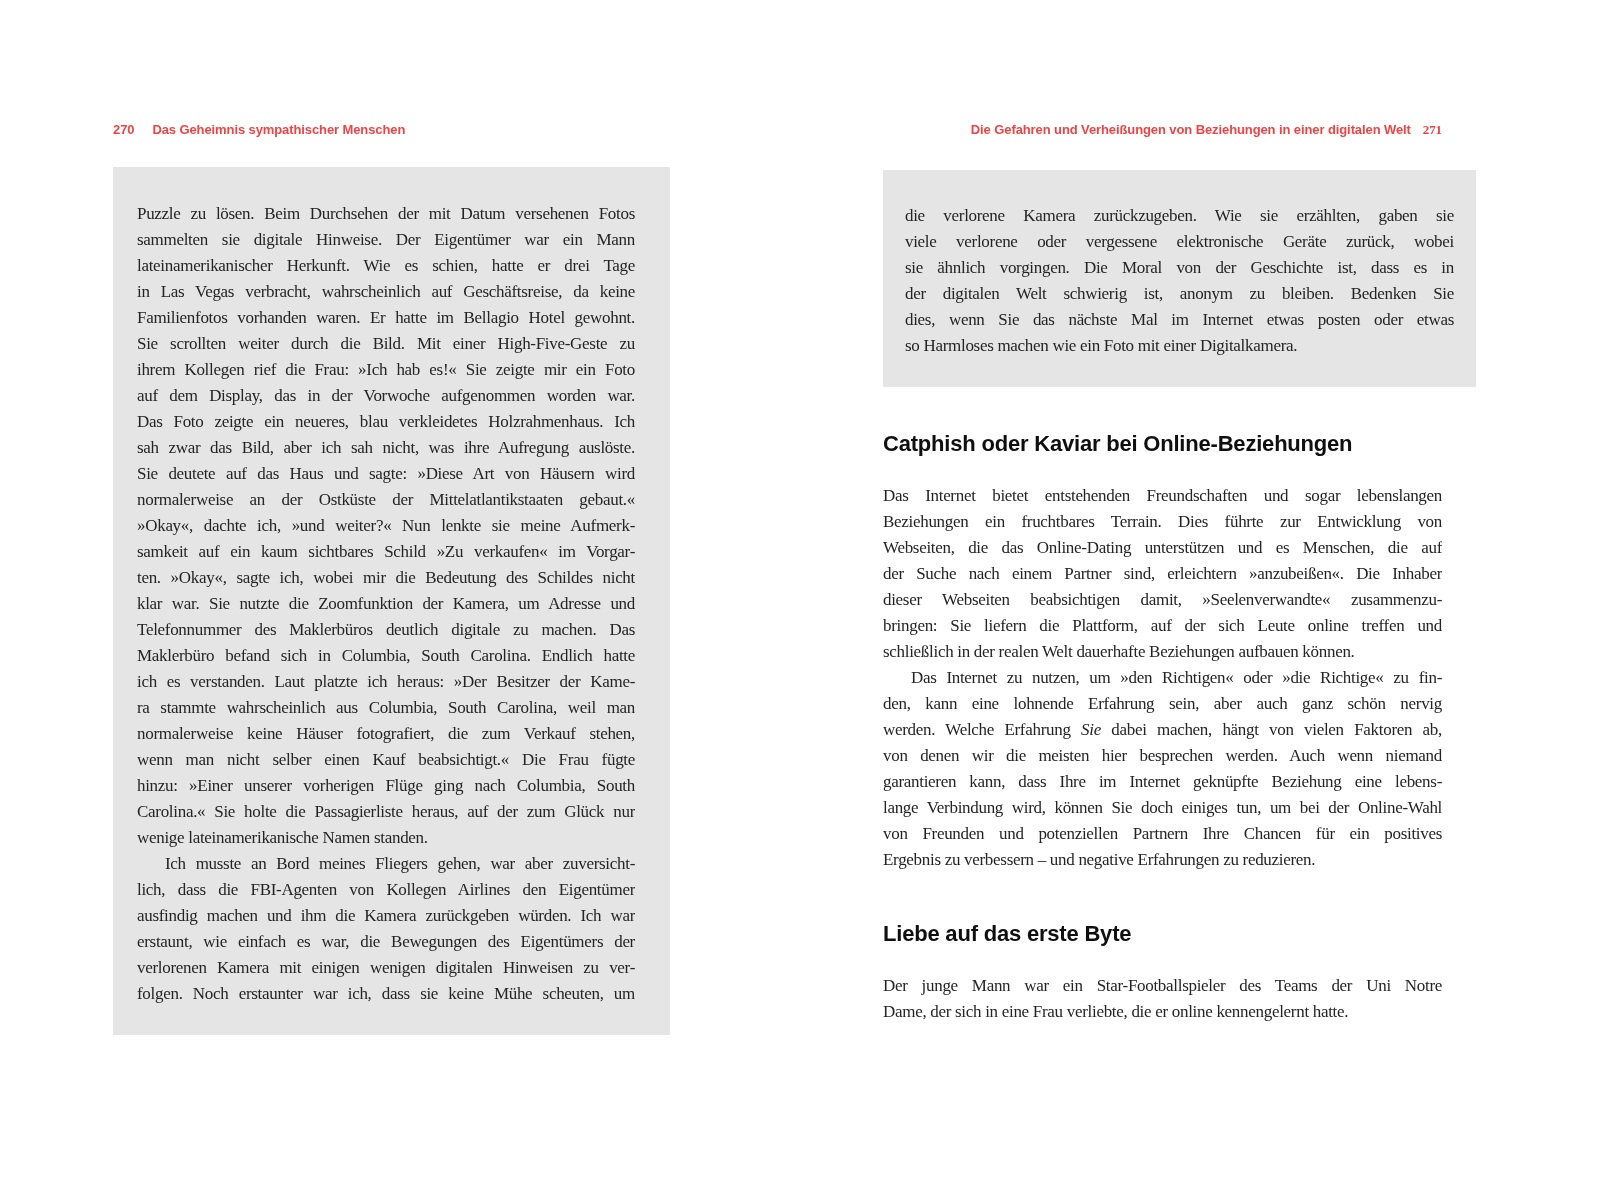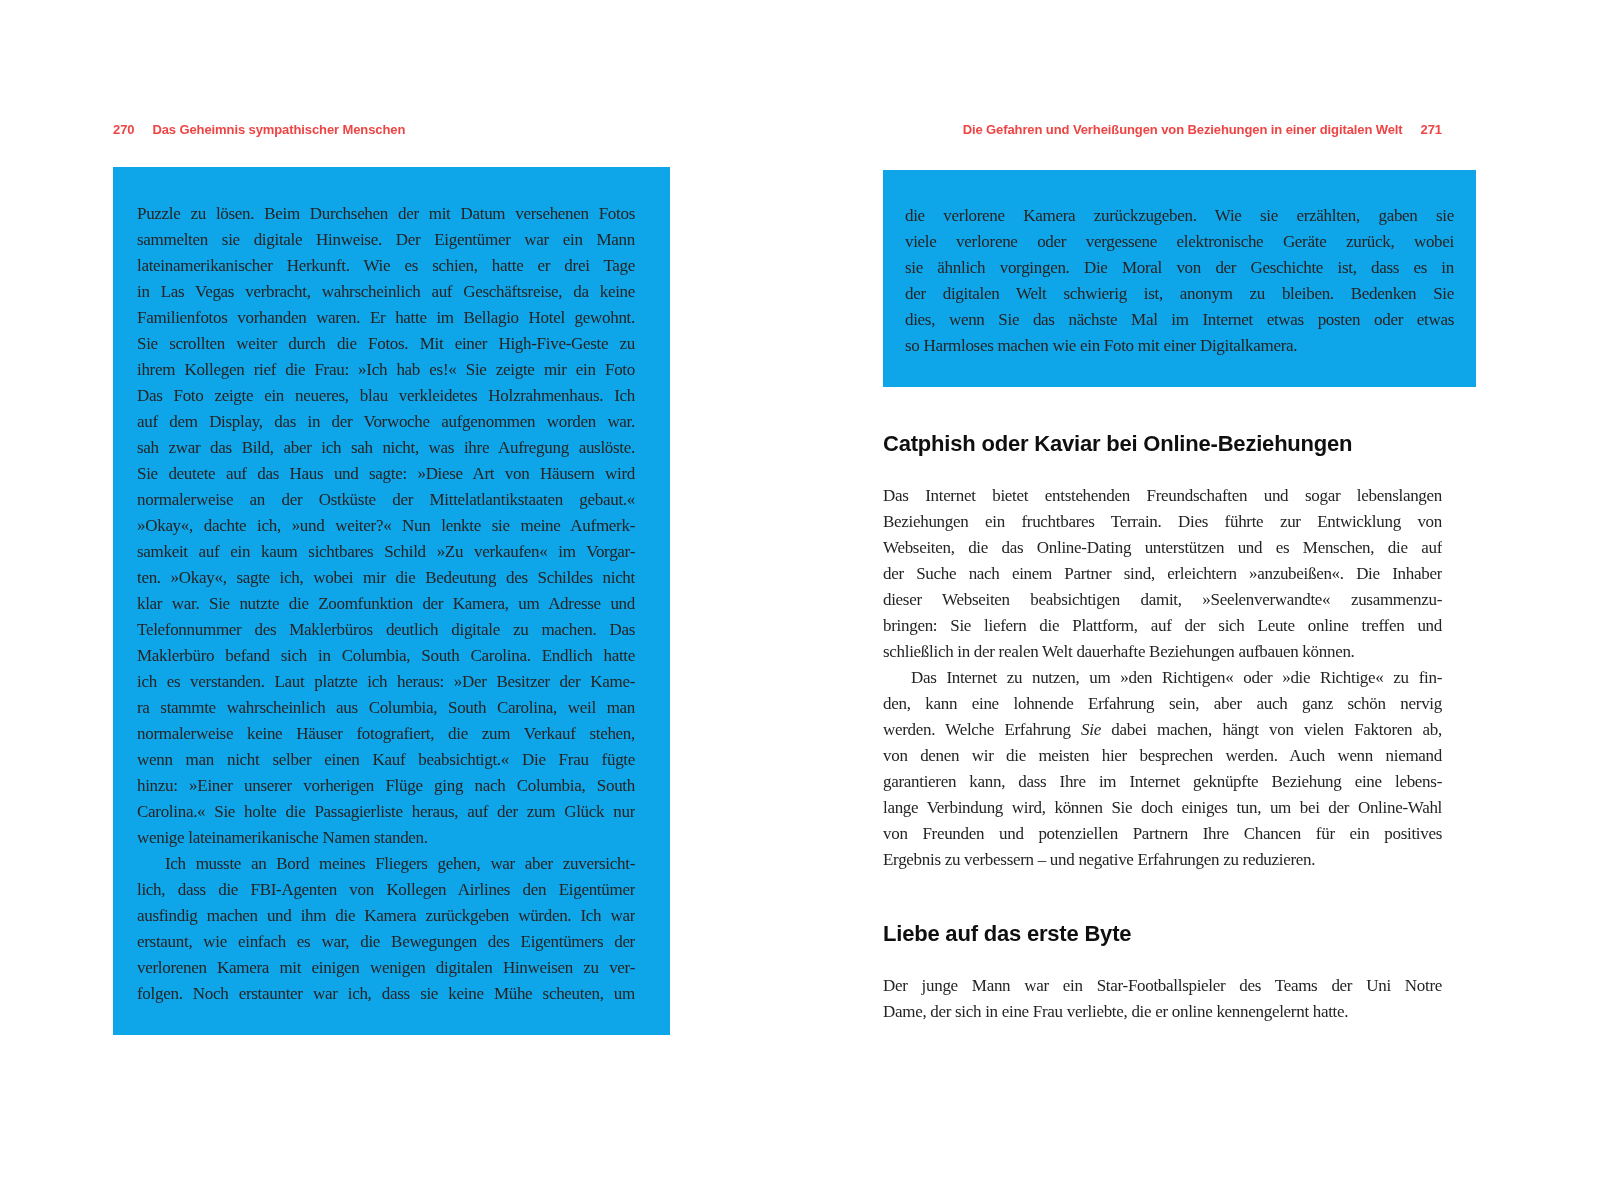--- a/index.html
+++ b/index.html
@@ -22,24 +22,24 @@
     font-size: 13px;
     line-height: 18px;
     color: #ef4444;
     letter-spacing: -0.1px;
     white-space: nowrap;
   }
   .runhead-left { left: 113px; }
   .runhead-right { right: 158px; text-align: right; }
   .runhead .pagenum { display: inline-block; }
   .runhead-left .pagenum  { margin-right: 18px; }
-  .runhead-right .pagenum { margin-left: 18px; }
+  .runhead-right .pagenum { margin-left: 12px; font-family: Liberation Serif, serif; }
 
   
-  .gray-block { position: absolute; background: #0ea5e9; box-sizing: border-box; }
+  .gray-block { position: absolute; background: #e5e5e5; box-sizing: border-box; }
   #left-excerpt-block  { left: 113px; top: 167px; width: 557px; height: 868px; padding: 34px 35px 0 24px; }
   #right-excerpt-block { left: 883px; top: 170px; width: 593px; height: 217px; padding: 33px 22px 0 22px; }
 
   
   .line {
     height: 26px;
     line-height: 26px;
     font-size: 17px;
     letter-spacing: -0.3px;
     text-align: justify;
@@ -85,24 +85,24 @@
     <span>Die Gefahren und Verheißungen von Beziehungen in einer digitalen Welt</span><span class="pagenum">271</span>
   </div>
 
   <div id="left-excerpt-block" class="gray-block">
     <div>
         <div class="line">Puzzle zu lösen. Beim Durchsehen der mit Datum versehenen Fotos</div>
         <div class="line">sammelten sie digitale Hinweise. Der Eigentümer war ein Mann</div>
         <div class="line">lateinamerikanischer Herkunft. Wie es schien, hatte er drei Tage</div>
         <div class="line">in Las Vegas verbracht, wahrscheinlich auf Geschäftsreise, da keine</div>
         <div class="line">Familienfotos vorhanden waren. Er hatte im Bellagio Hotel gewohnt.</div>
-        <div class="line">Sie scrollten weiter durch die Fotos. Mit einer High-Five-Geste zu</div>
+        <div class="line">Sie scrollten weiter durch die Bild. Mit einer High-Five-Geste zu</div>
         <div class="line">ihrem Kollegen rief die Frau: »Ich hab es!« Sie zeigte mir ein Foto</div>
+        <div class="line">auf dem Display, das in der Vorwoche aufgenommen worden war.</div>
         <div class="line">Das Foto zeigte ein neueres, blau verkleidetes Holzrahmenhaus. Ich</div>
-        <div class="line">auf dem Display, das in der Vorwoche aufgenommen worden war.</div>
         <div class="line">sah zwar das Bild, aber ich sah nicht, was ihre Aufregung auslöste.</div>
         <div class="line">Sie deutete auf das Haus und sagte: »Diese Art von Häusern wird</div>
         <div class="line">normalerweise an der Ostküste der Mittelatlantikstaaten gebaut.«</div>
         <div class="line">»Okay«, dachte ich, »und weiter?« Nun lenkte sie meine Aufmerk-</div>
         <div class="line">samkeit auf ein kaum sichtbares Schild »Zu verkaufen« im Vorgar-</div>
         <div class="line">ten. »Okay«, sagte ich, wobei mir die Bedeutung des Schildes nicht</div>
         <div class="line">klar war. Sie nutzte die Zoomfunktion der Kamera, um Adresse und</div>
         <div class="line">Telefonnummer des Maklerbüros deutlich digitale zu machen. Das</div>
         <div class="line">Maklerbüro befand sich in Columbia, South Carolina. Endlich hatte</div>
         <div class="line">ich es verstanden. Laut platzte ich heraus: »Der Besitzer der Kame-</div>

